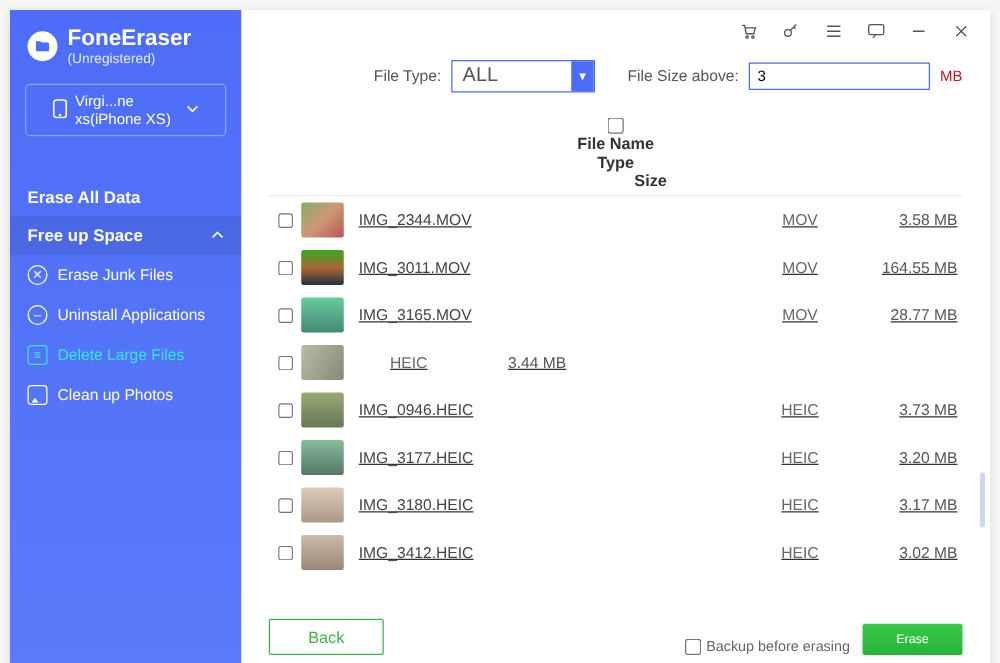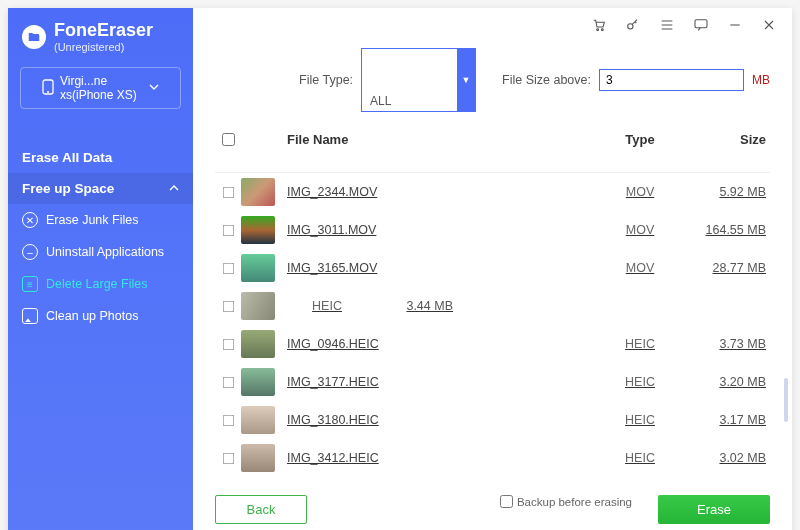--- a/index.html
+++ b/index.html
@@ -28,44 +28,44 @@
 
 
 .titlebar { position:absolute; top:8px; right:14px; display:flex; gap:16px; color:#444; }
 .titlebar span { cursor:pointer; display:inline-flex; width:18px; height:18px; align-items:center; justify-content:center; }
 .titlebar svg { width:16px; height:16px; stroke:#555; stroke-width:1.6; fill:none; }
 
 
 .main { flex:1; display:flex; flex-direction:column; padding: 40px 22px 14px 22px; color:#333; position:relative; }
 .filters { display:flex; align-items:center; gap:8px; font-size:12.5px; color:#555; margin-bottom: 14px; justify-content: flex-end; }
 .ftype { display:flex; border:1px solid #4d6df8; }
-.ftype-val { width:95px; padding:3px 8px; font-size:12px;margin-top:42px; }
+.ftype-val { width:95px; padding:3px 8px; font-size:16px; }
 .ftype-btn { width:18px; background:#4d6df8; color:#fff; display:flex; align-items:center; justify-content:center; font-size:9px; cursor:pointer; }
 .fsize-input { width:145px; padding:3px 6px; border:1px solid #4d6df8; font-size:12px; }
 .funit { font-size:12px; color:#b91c1c; }
 
-.thead { display:flex; align-items:center; font-weight:700; font-size:13px; color:#333; border-bottom:1px solid #eee; padding:6px 0 25px; }
+.thead { display:flex; align-items:center; font-weight:700; font-size:13px; color:#333; border-bottom:1px solid #eee; padding:6px 0 4px;flex-direction:column; }
 .col-check { width:26px; display:flex; justify-content:center; }
 .col-thumb { width:46px; }
 .col-name { flex:1; }
 .col-type { width:80px; text-align:center; }
 .col-size { width:90px; text-align:right; padding-right:4px; }
 
 .tbody { flex:1; overflow:hidden;text-decoration:underline; }
 .row { display:flex; align-items:center; padding:5px 0; font-size:12.5px; color:#444; }
 .row .col-check input { transform:scale(.9); }
 .thumb { width:34px; height:28px; border-radius:2px; background:#ccc; }
 .row .col-type { color:#666; }
 .row .col-size { color:#555; }
 
-.footer { display:flex; align-items:flex-start; padding-top:12px; gap:26px; }
+.footer { display:flex; align-items:flex-end; padding-top:12px; gap:10px; }
 .btn-back { width:92px; padding:6px 0; border:1px solid #3fb24a; color:#3fb24a; background:#fff; font-size:13px; cursor:pointer; border-radius:2px; }
 .footer-spacer { flex:1; }
 .backup { font-size:11.5px; color:#666; display:flex; align-items:center; gap:4px; }
-.btn-erase { width:112px; padding:7px 0; background:linear-gradient(180deg,#37c947,#25b537); color:#fff; border:none; font-size:13px; cursor:pointer; border-radius:2px; }
+.btn-erase { width:80px; padding:7px 0; background:linear-gradient(180deg,#37c947,#25b537); color:#fff; border:none; font-size:10px; cursor:pointer; border-radius:2px; }
 
 .scroll-mark { position:absolute; right:4px; top:370px; width:4px; height:44px; background:#cfd6ee; border-radius:3px; }
 
 
 .t0{background:linear-gradient(135deg,#8a6,#c97,#b55);}
 .t1{background:linear-gradient(#3a2,#a63 50%,#234);}
 .t2{background:linear-gradient(#6c9,#487);}
 .t3{background:linear-gradient(120deg,#bba,#887);}
 .t4{background:linear-gradient(#9a7,#675);}
 .t5{background:linear-gradient(#8b9,#576);}
@@ -198,21 +198,21 @@
     <div class="tbody" id="tbody">
         <div class="row">
           <div class="col-check">
             <input type="checkbox" style="">
           </div>
           <div class="col-thumb">
             <div class="thumb t0"></div>
           </div>
           <div class="col-name">IMG_2344.MOV</div>
           <div class="col-type">MOV</div>
-          <div class="col-size">5.92 MB</div>
+          <div class="col-size">3.58 MB</div>
         </div>
         <div class="row">
           <div class="col-check">
             <input type="checkbox" style="">
           </div>
           <div class="col-thumb">
             <div class="thumb t1"></div>
           </div>
           <div class="col-name">IMG_3011.MOV</div>
           <div class="col-type">MOV</div>

